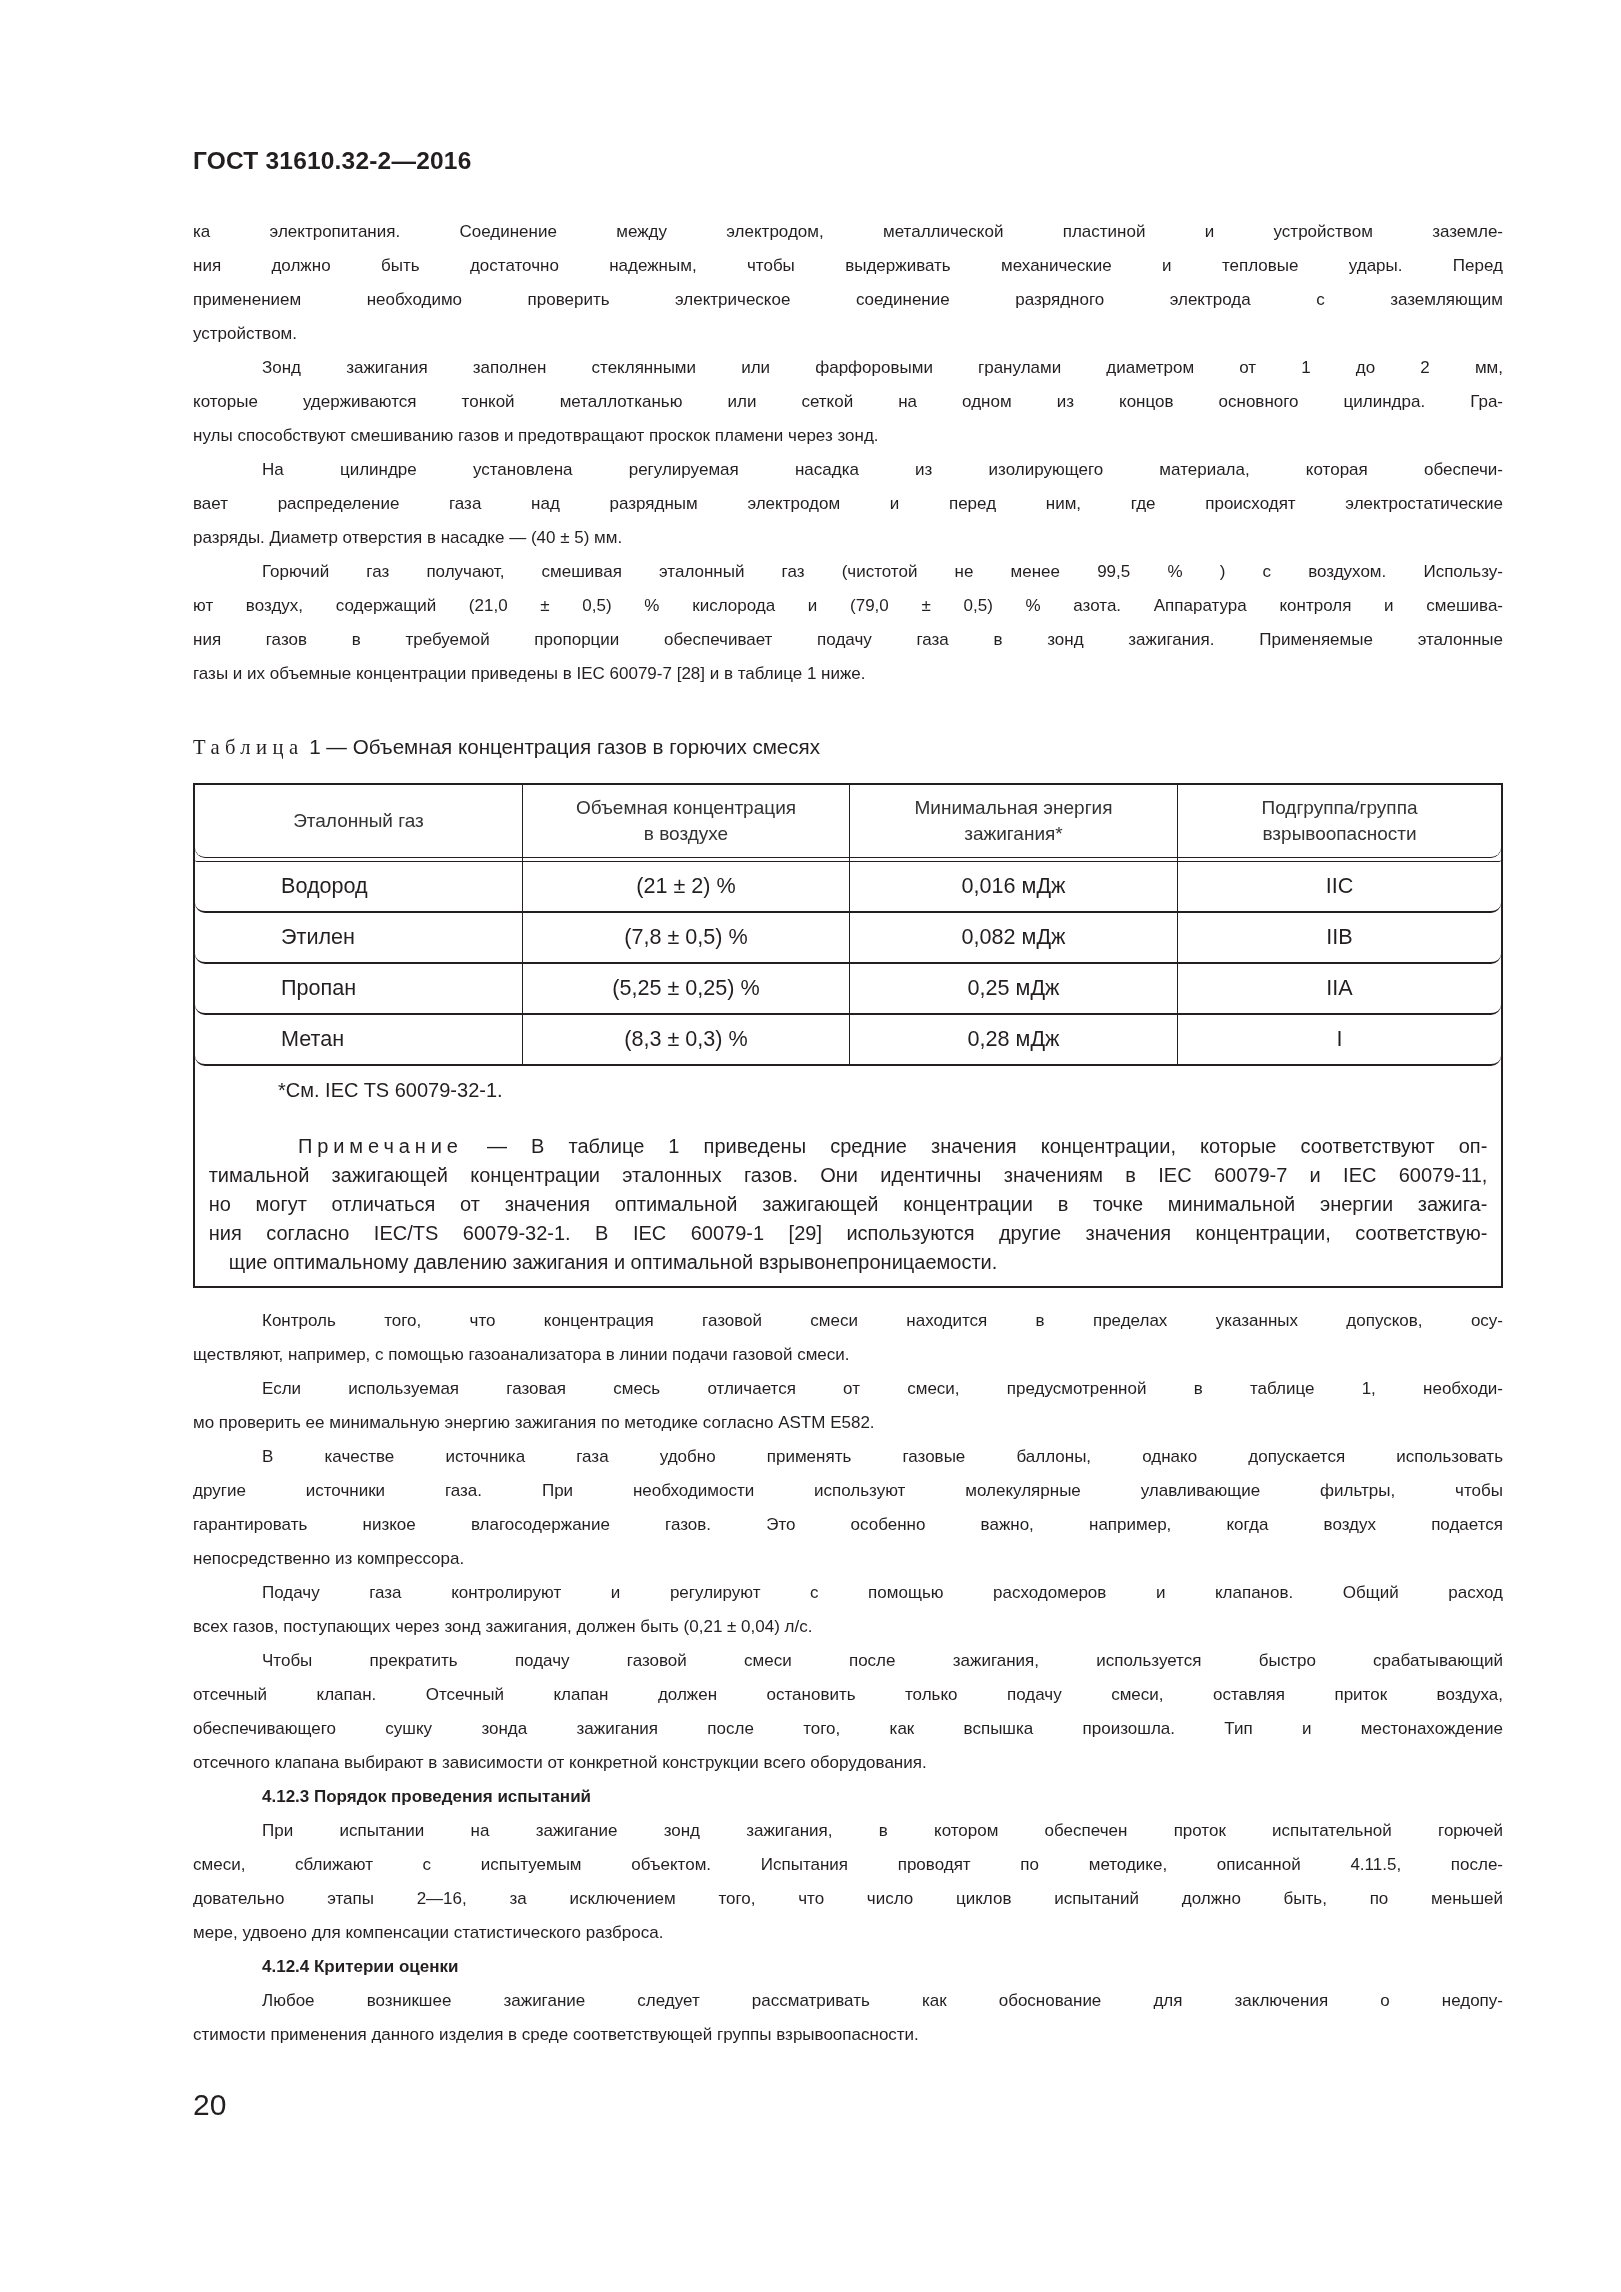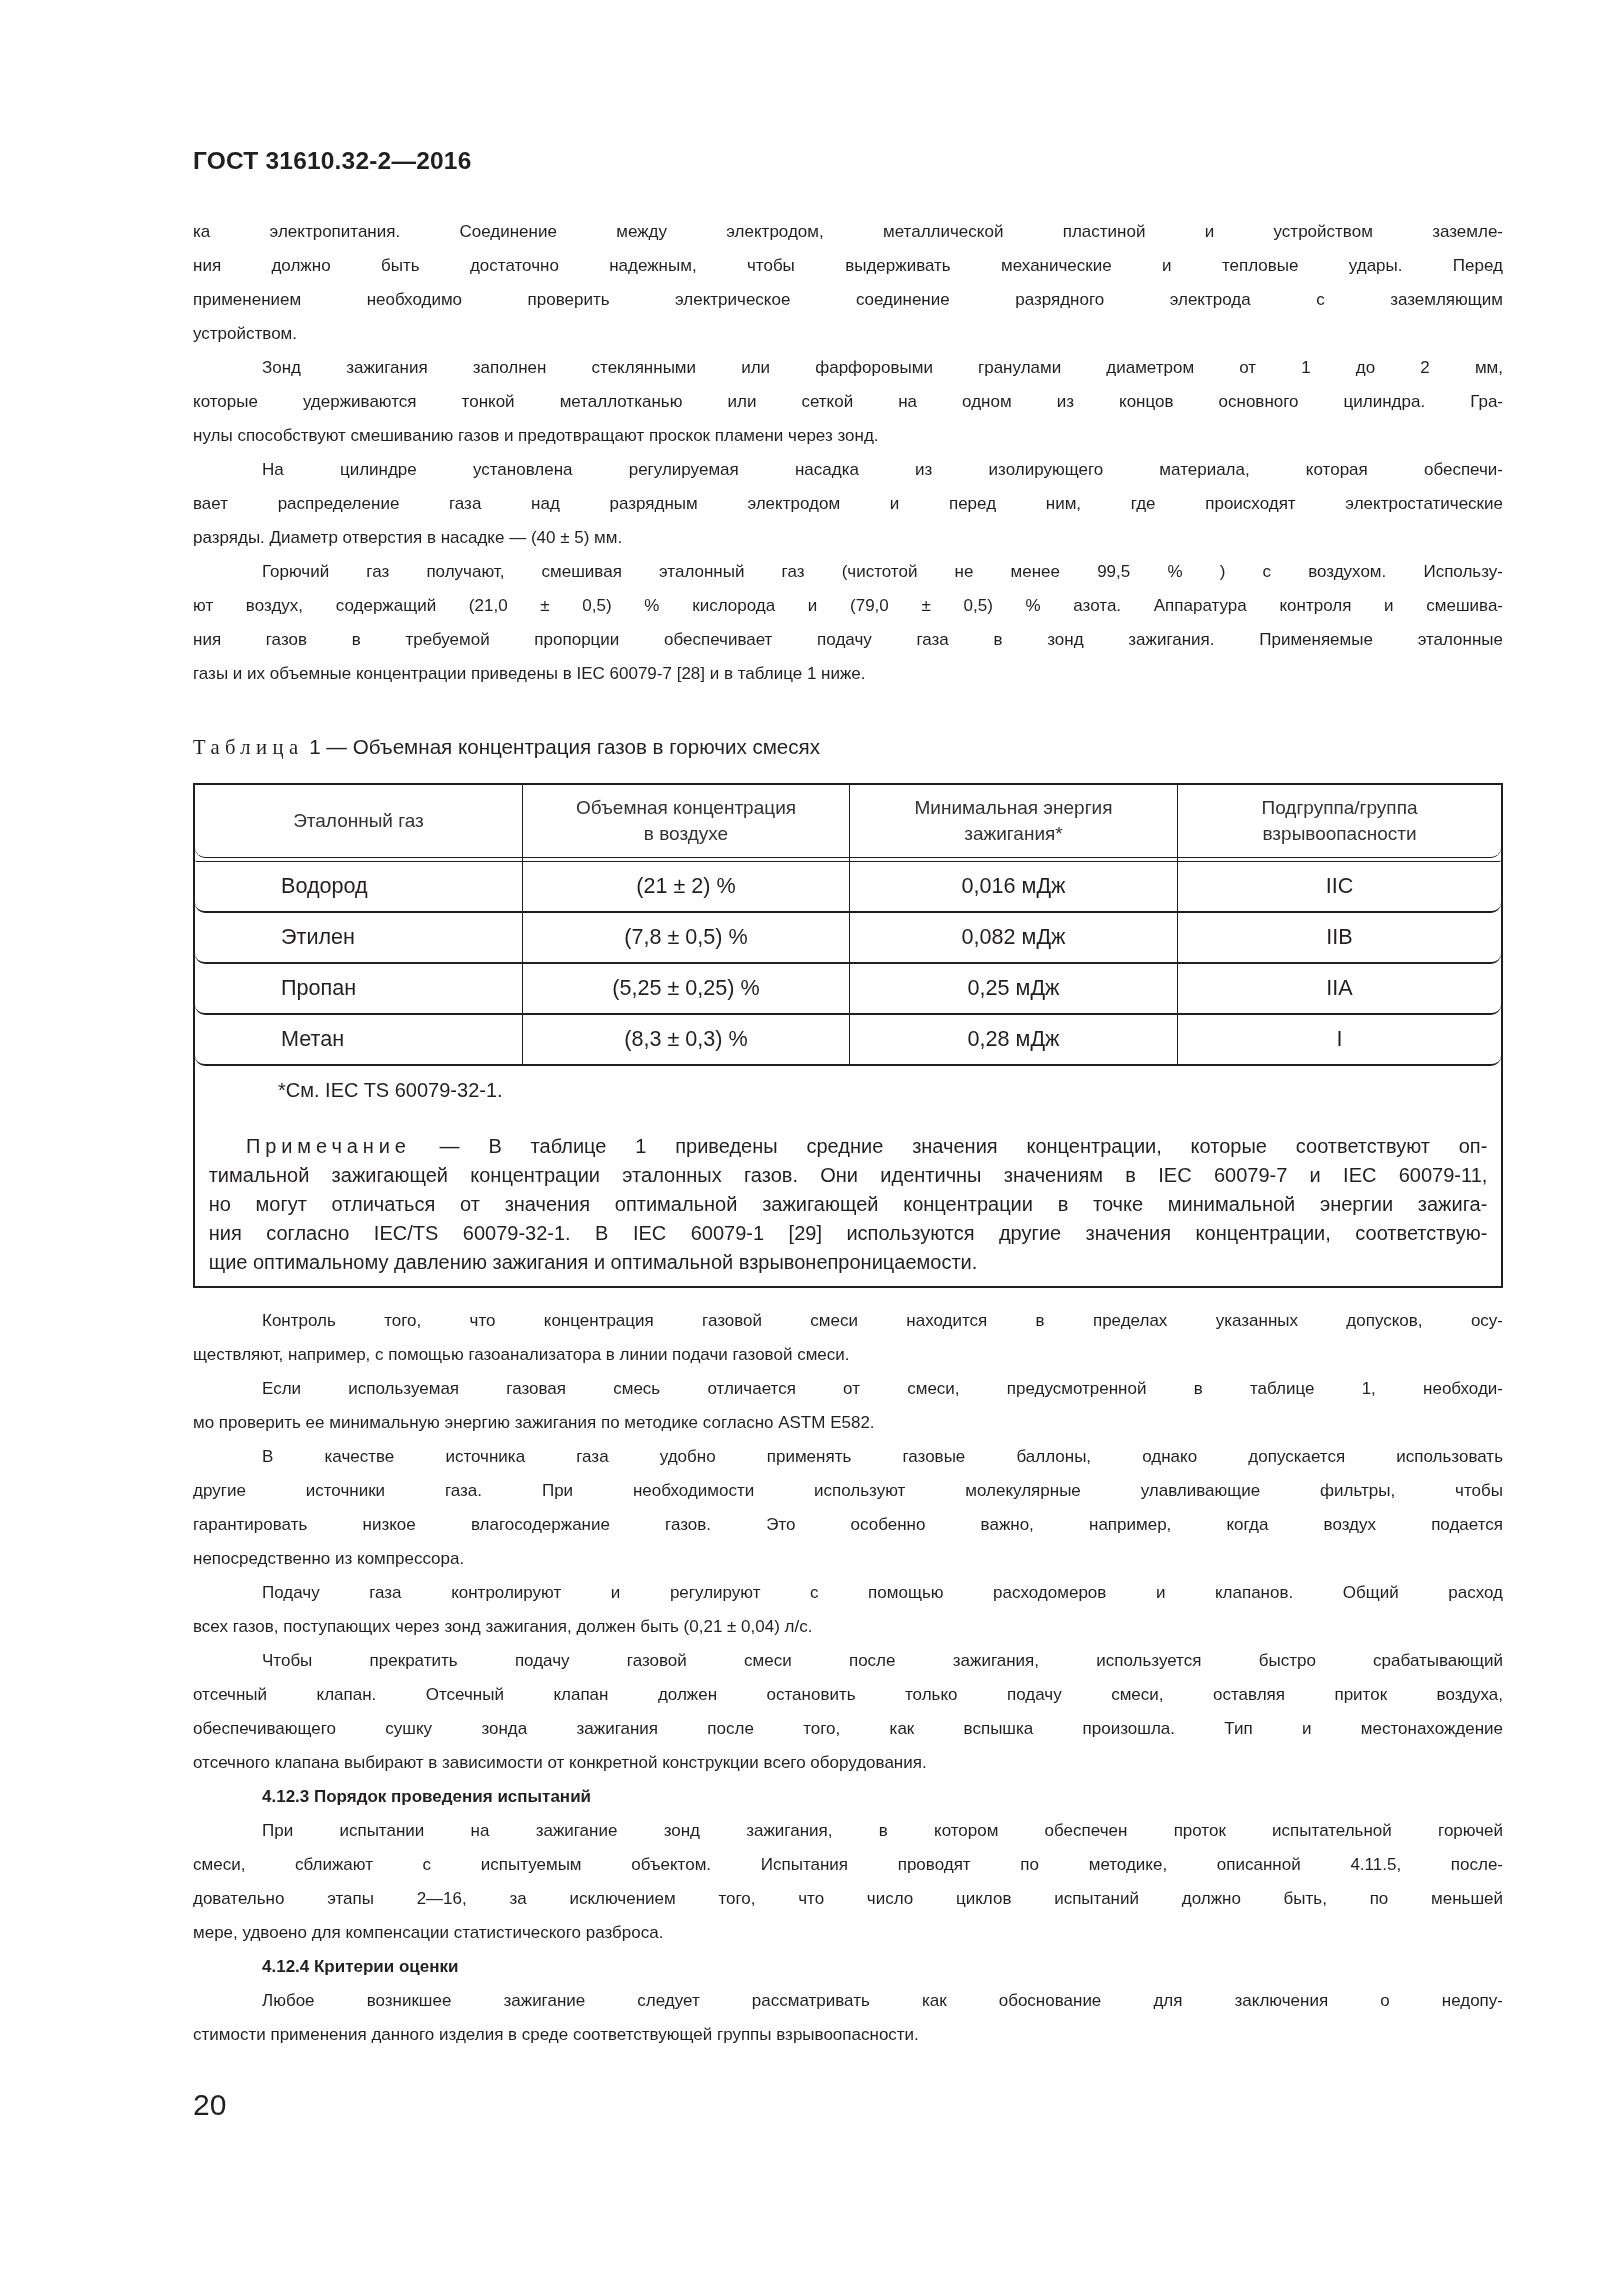--- a/index.html
+++ b/index.html
@@ -29,22 +29,22 @@
           text-align: center; border-right: 1.8px solid #231f20; }
   .cell:last-child { border-right: none; }
   .c1 { width: 328px; } .c2 { width: 327px; } .c3 { width: 328px; } .c4 { flex: 1; }
   .headgap .cell { height: 100%; }
   .head .cell { font-size: 19px; line-height: 26.5px; color: #333; }
   .data .cell { font-size: 21.6px; }
   .data .cell.c1 { justify-content: flex-start; padding-left: 86px; }
   .tnotes { padding: 0; }
   .tnote-line { display: block; font-size: 20px; height: 29px; line-height: 29px; white-space: nowrap;
                 padding: 0 13.7px 0 13.7px; text-align: justify; text-align-last: justify; }
-  .tnote-line.last { text-align-last: left; }
-  .tnote-line.ind { padding-left: 51px; }
+  .tnote-line.last { text-align-last: left; margin-left: 20px; }
+  .tnote-line.ind { padding-left: 103px; }
   .tnote-line.foot { text-align-last: left; padding-left: 83px; margin-top: 9.8px; margin-bottom: 27px; }
   .tnote-line .spaced { letter-spacing: 4.9px; }
 
   .page-number { position: absolute; left: 193px; top: 2088px; font-size: 30px; }
 </style>
 </head>
 <body>
 
 <div class="page">
 

